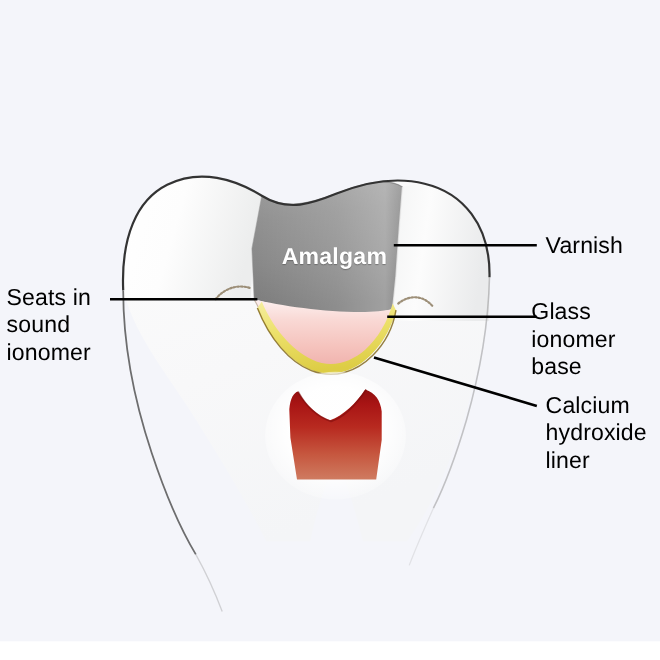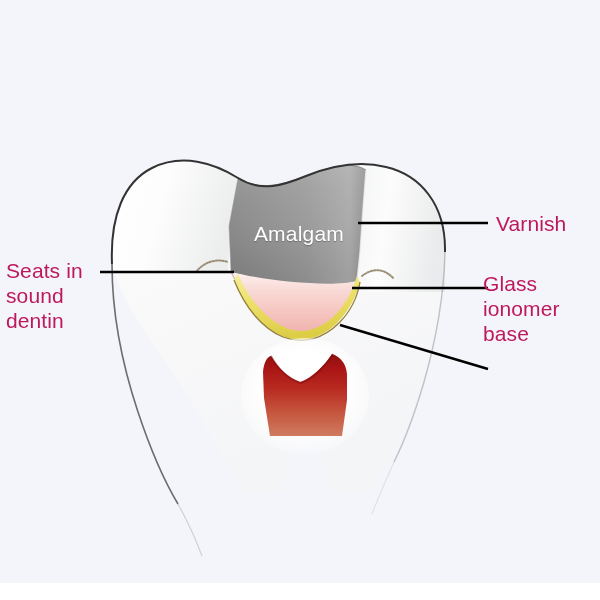--- a/index.html
+++ b/index.html
@@ -30,21 +30,21 @@
   }
   #diagram-svg {
     position: absolute;
     left: 0;
     top: 0;
     width: 600px;
     height: 600px;
   }
   .label {
     position: absolute;
-    color: #be185d;
+    color: #000000;
     font-family: "Liberation Sans", sans-serif;
     font-size: 21px;
     line-height: 25px;
     letter-spacing: 0.1px;
     white-space: pre-line;
   }
   #label-seats {
     left: 6px;
     top: 258px;
     width: 100px;
@@ -60,28 +60,28 @@
     top: 271px;
     width: 104px;
   }
   #label-calcium {
     left: 496px;
     top: 356px;
     width: 104px;
   }
   #amalgam-text {
     position: absolute;
-    left: 224px;
+    left: 244px;
     top: 222px;
     width: 120px;
-    text-align: right;
+    text-align: center;
     color: #ffffff;
     font-family: "Liberation Sans", sans-serif;
     font-size: 21px;
-    font-weight: normal;
+    font-weight: bold;
     letter-spacing: 0.2px;
     text-shadow: 0 1px 1px rgba(60,60,60,0.45);
   }
 </style>
 </head>
 <body>
 
 <div id="stage">
 
   <svg id="diagram-svg" viewBox="0 0 600 600" xmlns="http://www.w3.org/2000/svg">
@@ -284,25 +284,28 @@
     <g>
       <line x1="100" y1="272" x2="234" y2="272" stroke="#000000" stroke-width="2.4"></line>
       <line x1="358" y1="223" x2="488" y2="223" stroke="#000000" stroke-width="2.4"></line>
       <line x1="352" y1="288" x2="488" y2="288" stroke="#000000" stroke-width="2.4"></line>
       <line x1="340" y1="325" x2="488" y2="369" stroke="#000000" stroke-width="2.4"></line>
     </g>
   </svg>
 
   <div class="label" id="label-seats">Seats in
 sound
-dentin</div>
+ionomer</div>
 
   <div class="label" id="label-varnish">Varnish</div>
 
   <div class="label" id="label-glass">Glass
 ionomer
 base</div>
 
+  <div class="label" id="label-calcium">Calcium
+hydroxide
+liner</div>
 
   <div id="amalgam-text">Amalgam</div>
 
   <div id="bottom-strip"></div>
 </div>
 
 </body></html>

